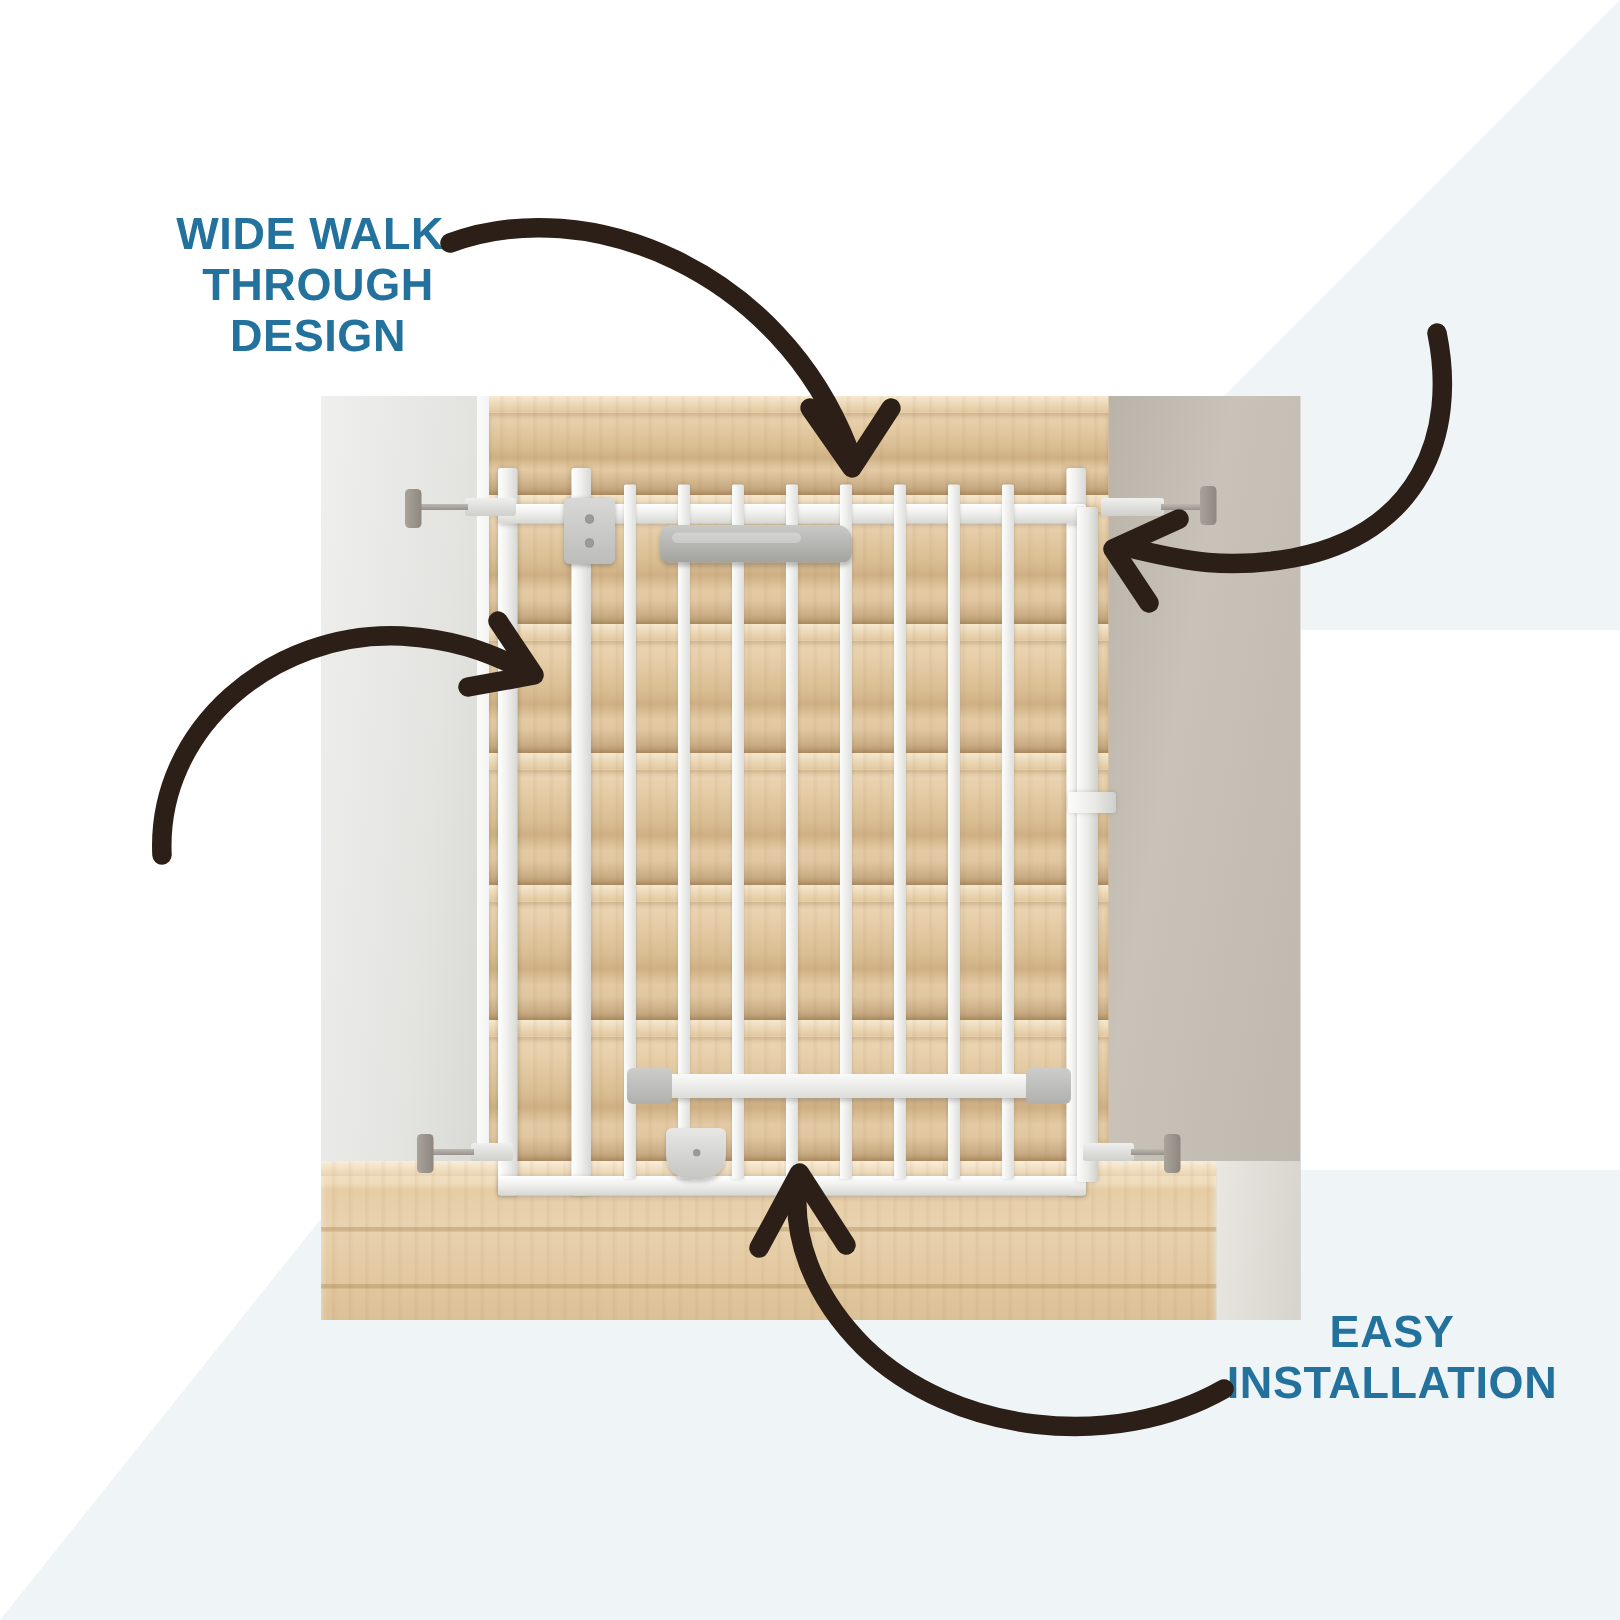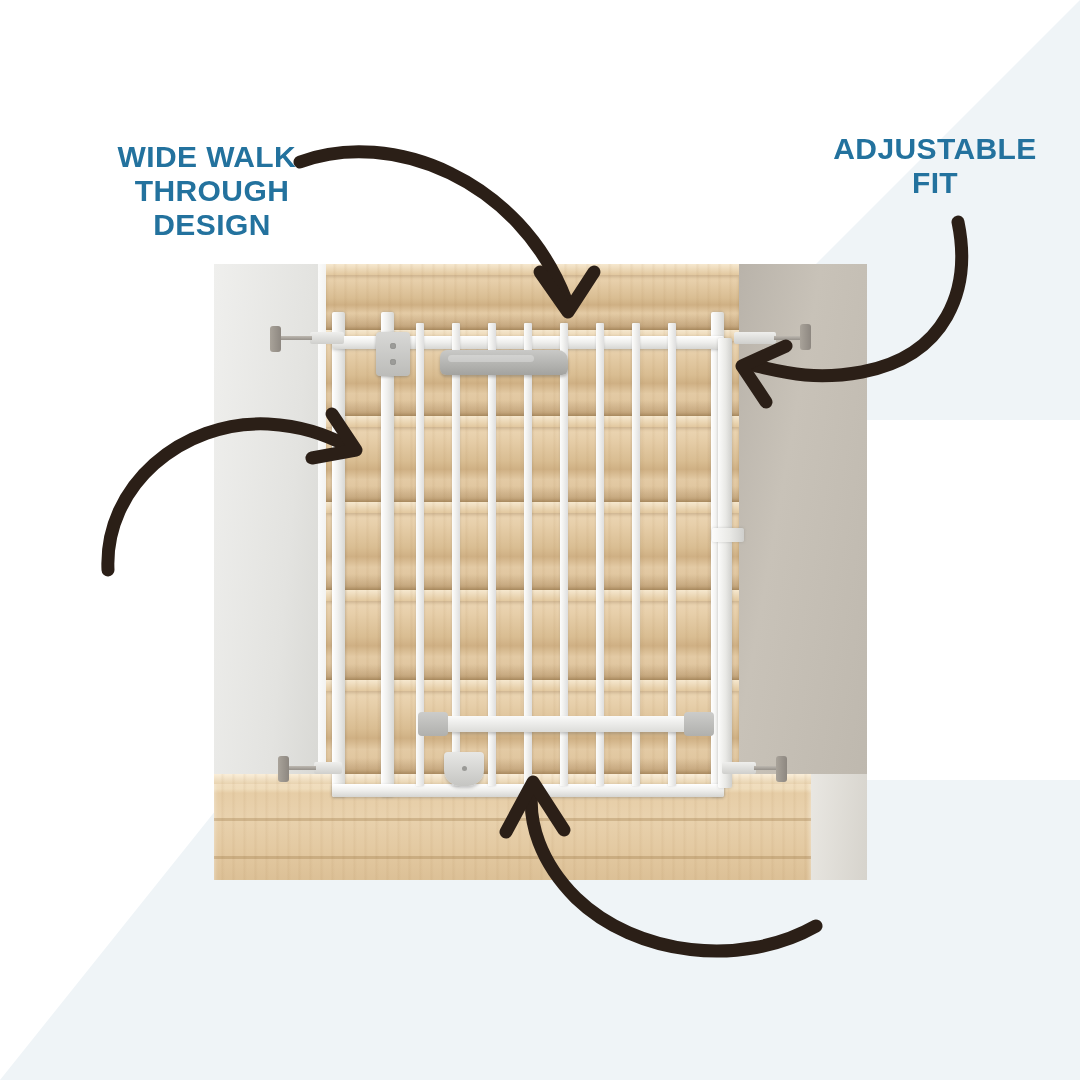--- a/index.html
+++ b/index.html
@@ -411,24 +411,24 @@
 
     <div class="mount" style="left:508px; top:498px; width:34px;"></div>
     <div class="mount-rod" style="left:540px; top:502px; width:26px;"></div>
     <div class="mount-cup" style="left:562px; top:492px;"></div>
   </div>
 
   <div class="label" id="label-wide">WIDE WALK-
 THROUGH
 DESIGN</div>
 
-  <div class="label" id="label-adjustable">ADJUSTABLE
-FIT</div>
-
-
+
+
+  <div class="label" id="label-easy">EASY
+INSTALLATION</div>
 
   <svg id="arrows" viewBox="0 0 1080 1080">
     <g fill="none" stroke="#2b1f17" stroke-width="13" stroke-linecap="round" stroke-linejoin="round">
 
       <g>
         <path d="M 300 162 C 392 128, 520 180, 566 300"></path>
         <path d="M 540 272 L 568 312 L 594 272" fill="none"></path>
       </g>
 
       <g>

